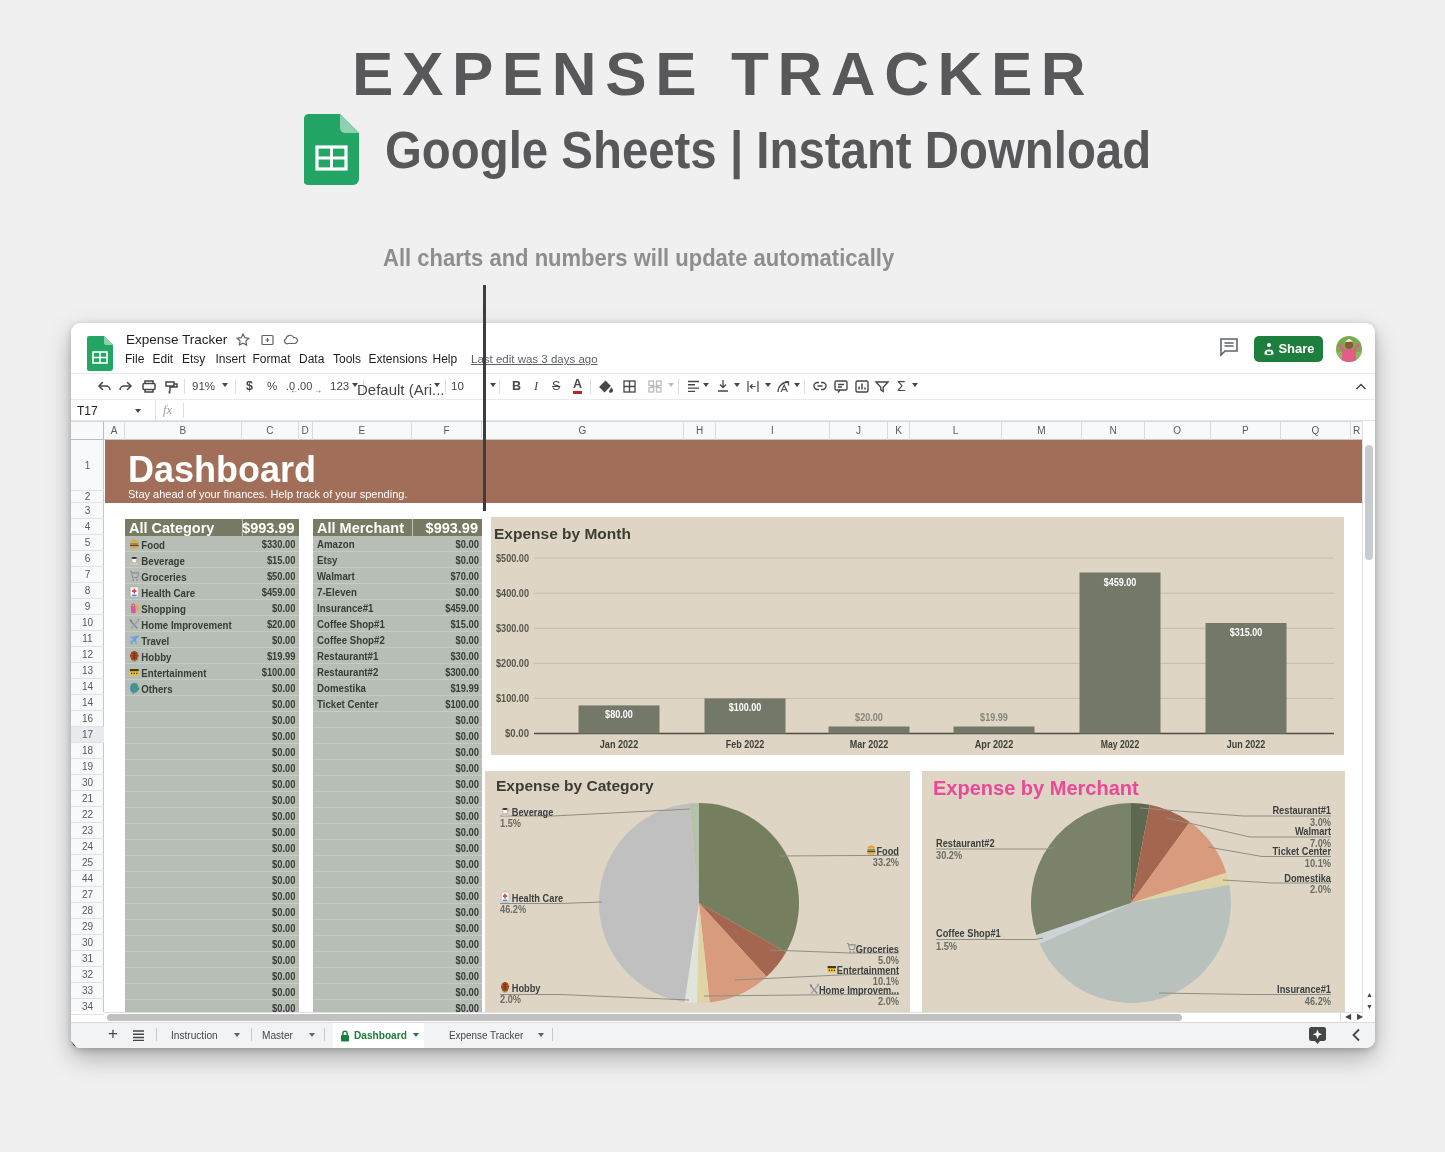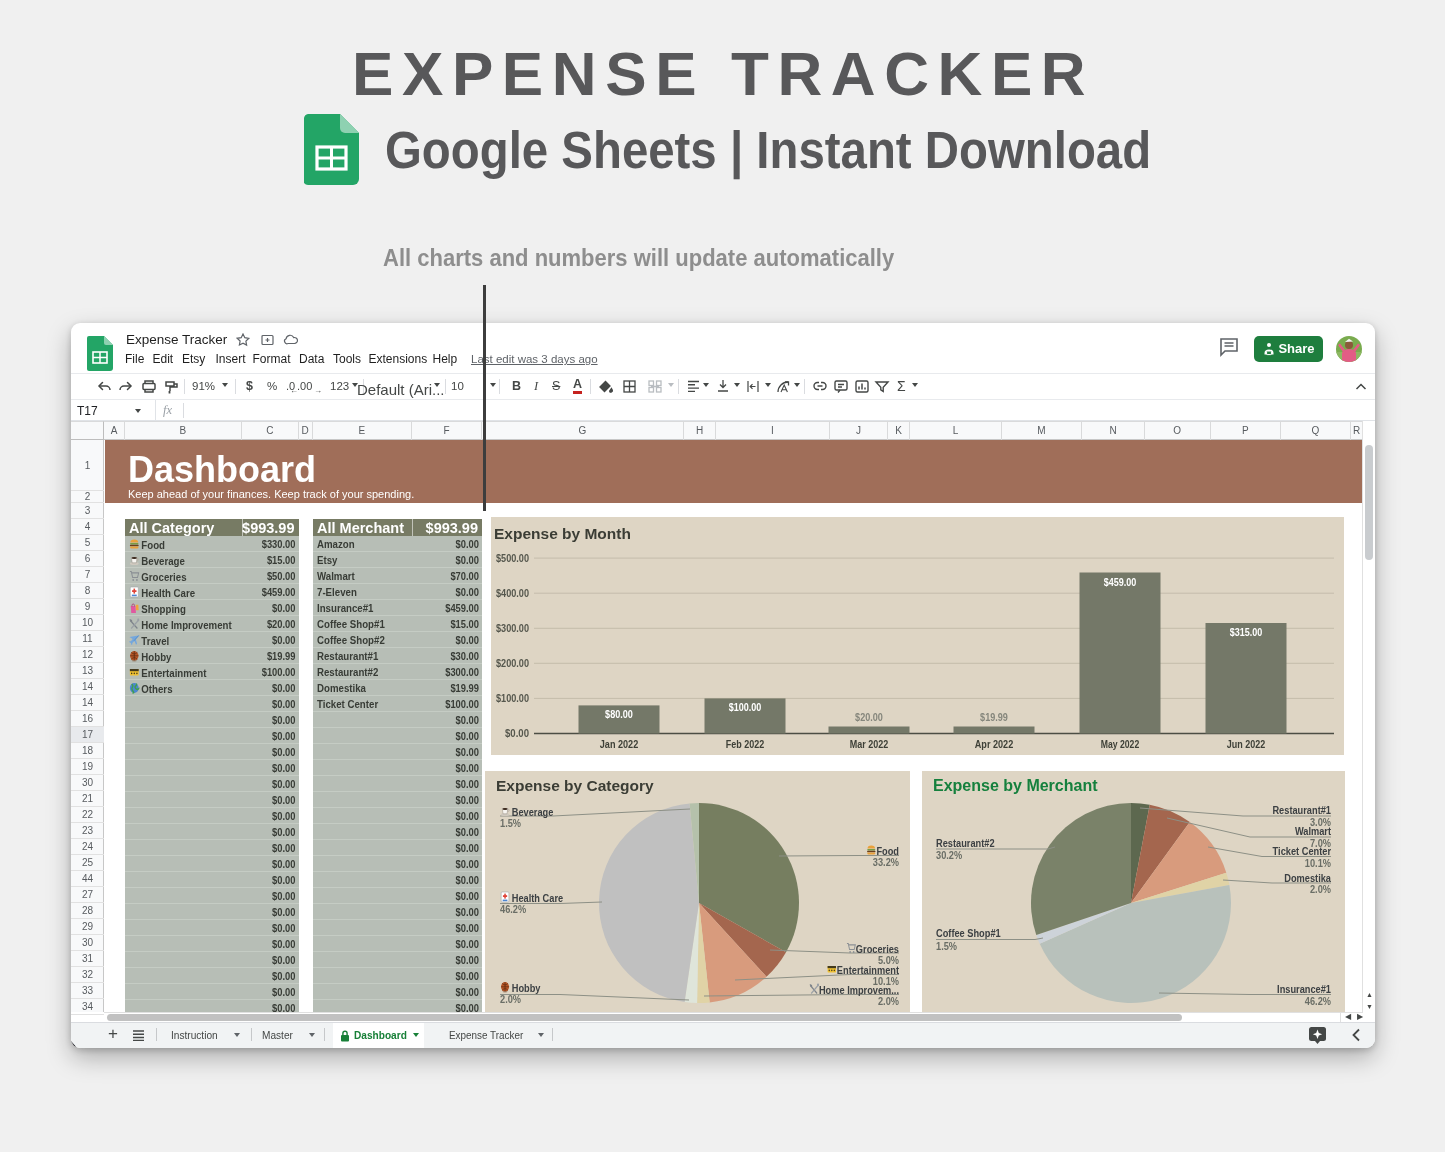--- a/index.html
+++ b/index.html
@@ -202,21 +202,21 @@
     <div class="abs" style="left:0px;top:564px;width:33px;height:16px;border-bottom:1px solid #e1e1e1;color:#575b5f;font-size:10px;text-align:center;line-height:16px">27</div>
     <div class="abs" style="left:0px;top:580px;width:33px;height:16px;border-bottom:1px solid #e1e1e1;color:#575b5f;font-size:10px;text-align:center;line-height:16px">28</div>
     <div class="abs" style="left:0px;top:596px;width:33px;height:16px;border-bottom:1px solid #e1e1e1;color:#575b5f;font-size:10px;text-align:center;line-height:16px">29</div>
     <div class="abs" style="left:0px;top:612px;width:33px;height:16px;border-bottom:1px solid #e1e1e1;color:#575b5f;font-size:10px;text-align:center;line-height:16px">30</div>
     <div class="abs" style="left:0px;top:628px;width:33px;height:16px;border-bottom:1px solid #e1e1e1;color:#575b5f;font-size:10px;text-align:center;line-height:16px">31</div>
     <div class="abs" style="left:0px;top:644px;width:33px;height:16px;border-bottom:1px solid #e1e1e1;color:#575b5f;font-size:10px;text-align:center;line-height:16px">32</div>
     <div class="abs" style="left:0px;top:660px;width:33px;height:16px;border-bottom:1px solid #e1e1e1;color:#575b5f;font-size:10px;text-align:center;line-height:16px">33</div>
     <div class="abs" style="left:0px;top:676px;width:33px;height:16px;border-bottom:1px solid #e1e1e1;color:#575b5f;font-size:10px;text-align:center;line-height:16px">34</div>
     <div class="abs" style="left:33.5px;top:117px;width:1258.5px;height:63px;background:#a06e59"></div>
     <div class="abs b" style="left:57px;top:126px;font-size:36px;color:#fff">Dashboard</div>
-    <div class="abs" style="left:57px;top:164.5px;font-size:11px;color:#fff">Keep ahead of your finances. Keep track of your spending.</div>
+    <div class="abs" style="left:57px;top:164.5px;font-size:11px;color:#fff">Stay ahead of your finances. Help track of your spending.</div>
     <div class="abs" style="left:53.5px;top:196px;width:174.0px;height:16.5px;background:#777b64"></div>
     <div class="abs b" style="left:58.0px;top:197px;font-size:14.5px;color:#fff;white-space:nowrap">All Category</div>
     <div class="abs b" style="left:171px;top:197px;width:52.5px;font-size:14.5px;color:#fff;text-align:right">$993.99</div>
     <div class="abs" style="left:170.5px;top:196px;width:1px;height:496.5px;background:rgba(255,255,255,.55)"></div>
     <div class="abs" style="left:53.5px;top:212.5px;width:174.0px;height:16px;background:#b7beb6;border-bottom:1px solid #c5ccc4"></div>
     <div class="abs b" style="left:58.0px;top:214.5px;font-size:11px;color:#383c36;white-space:nowrap;transform:scaleX(0.88);transform-origin:0 0"><span style="display:inline-block;width:14px;vertical-align:-1px"><svg width="12" height="12" viewBox="0 0 12 12">
           <path d="M1.5 4.5q0-3 4.5-3t4.5 3z" fill="#e9a13b"></path>
           <rect x="1.2" y="5" width="9.6" height="1.6" rx=".8" fill="#7a9d44"></rect>
           <rect x="1" y="6.8" width="10" height="1.5" rx=".7" fill="#6b3f1d"></rect>
           <path d="M1.5 8.6h9q.3 0 .3.4 0 1.6-1.6 1.6h-6.4q-1.6 0-1.6-1.6 0-.4.3-.4z" fill="#e9a13b"></path>
@@ -497,21 +497,21 @@
         </svg></span>Entertainment</div>
     <div class="abs b" style="left:678px;top:651.5px;width:150px;text-align:right;font-size:11px;color:#6a6e66;white-space:nowrap;transform:scaleX(0.84);transform-origin:100% 0">10.1%</div>
     <div class="abs b" style="left:678px;top:660px;width:150px;text-align:right;font-size:11px;color:#3c4043;white-space:nowrap;transform:scaleX(0.84);transform-origin:100% 0"><span style="display:inline-block;width:14px;vertical-align:-1px"><svg width="12" height="12" viewBox="0 0 12 12">
           <path d="M1.5 2.5l8 8" stroke="#7d838a" stroke-width="1.4"></path>
           <path d="M10.5 2.5l-8 8" stroke="#9aa0a6" stroke-width="1.4"></path>
           <path d="M1 1l2.4 1 .4 1.6-1.6.4-1.5-2z" fill="#7d838a"></path>
           <circle cx="10.6" cy="1.9" r="1.3" fill="#9aa0a6"></circle>
         </svg></span>Home Improvem...</div>
     <div class="abs b" style="left:678px;top:671.5px;width:150px;text-align:right;font-size:11px;color:#6a6e66;white-space:nowrap;transform:scaleX(0.84);transform-origin:100% 0">2.0%</div>
     <div class="abs" style="left:851px;top:448px;width:423px;height:241px;background:#ded5c4"></div>
-    <div class="abs b" style="left:862px;top:454px;font-size:16px;color:#15803d">Expense by Merchant</div>
+    <div class="abs b" style="left:862px;top:454px;font-size:20px;color:#ec4899">Expense by Merchant</div>
     <svg class="abs" style="left:851px;top:448px" width="423" height="241" viewBox="0 0 423 241">
       <path d="M209.0 132.0 L209.00 32.00 A100 100 0 0 1 227.74 33.77 Z" fill="#5d684f"></path>
       <path d="M209.0 132.0 L227.74 33.77 A100 100 0 0 1 267.78 51.10 Z" fill="#a4664e"></path>
       <path d="M209.0 132.0 L267.78 51.10 A100 100 0 0 1 304.30 101.70 Z" fill="#d89b7d"></path>
       <path d="M209.0 132.0 L304.30 101.70 A100 100 0 0 1 307.34 113.88 Z" fill="#e0d3a6"></path>
       <path d="M209.0 132.0 L307.34 113.88 A100 100 0 0 1 117.73 172.86 Z" fill="#b8c1bb"></path>
       <path d="M209.0 132.0 L117.73 172.86 A100 100 0 0 1 114.29 164.09 Z" fill="#cdd3d9"></path>
       <path d="M209.0 132.0 L114.29 164.09 A100 100 0 0 1 209.00 32.00 Z" fill="#7a8269"></path>
       <path d="M218.0 37.0 L321.0 45.0 L409.0 45.0" fill="none" stroke="#8d9086" stroke-width="1"></path>
       <path d="M245.0 47.0 L328.0 66.0 L409.0 66.0" fill="none" stroke="#8d9086" stroke-width="1"></path>

